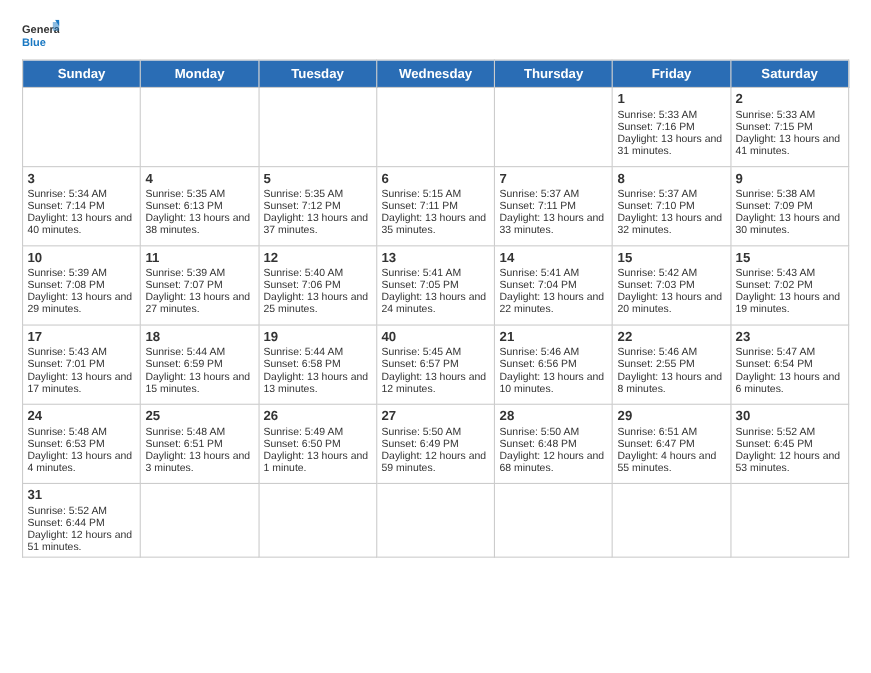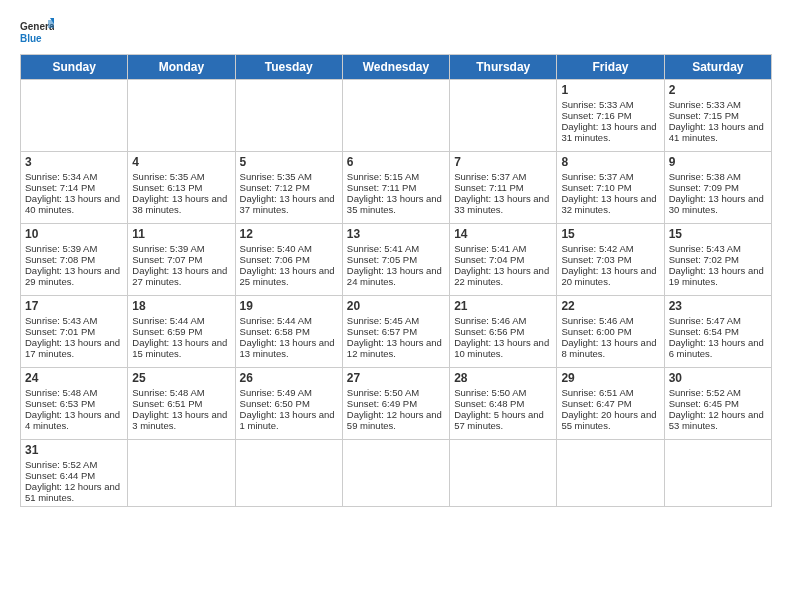--- a/index.html
+++ b/index.html
@@ -228,35 +228,35 @@
             <div>Sunset: 6:59 PM</div>
             <div>Daylight: 13 hours and 15 minutes.</div>
           </td>
           <td>
             <span class="day-num">19</span>
             <div>Sunrise: 5:44 AM</div>
             <div>Sunset: 6:58 PM</div>
             <div>Daylight: 13 hours and 13 minutes.</div>
           </td>
           <td>
-            <span class="day-num">20</span>
+            <span class="day-num">40</span>
             <div>Sunrise: 5:45 AM</div>
             <div>Sunset: 6:57 PM</div>
             <div>Daylight: 13 hours and 12 minutes.</div>
           </td>
           <td>
             <span class="day-num">21</span>
             <div>Sunrise: 5:46 AM</div>
             <div>Sunset: 6:56 PM</div>
             <div>Daylight: 13 hours and 10 minutes.</div>
           </td>
           <td>
             <span class="day-num">22</span>
             <div>Sunrise: 5:46 AM</div>
-            <div>Sunset: 6:00 PM</div>
+            <div>Sunset: 2:55 PM</div>
             <div>Daylight: 13 hours and 8 minutes.</div>
           </td>
           <td>
             <span class="day-num">23</span>
             <div>Sunrise: 5:47 AM</div>
             <div>Sunset: 6:54 PM</div>
             <div>Daylight: 13 hours and 6 minutes.</div>
           </td>
         </tr>
         <tr>
@@ -281,27 +281,27 @@
           <td>
             <span class="day-num">27</span>
             <div>Sunrise: 5:50 AM</div>
             <div>Sunset: 6:49 PM</div>
             <div>Daylight: 12 hours and 59 minutes.</div>
           </td>
           <td>
             <span class="day-num">28</span>
             <div>Sunrise: 5:50 AM</div>
             <div>Sunset: 6:48 PM</div>
-            <div>Daylight: 5 hours and 57 minutes.</div>
+            <div>Daylight: 12 hours and 68 minutes.</div>
           </td>
           <td>
             <span class="day-num">29</span>
             <div>Sunrise: 6:51 AM</div>
             <div>Sunset: 6:47 PM</div>
-            <div>Daylight: 20 hours and 55 minutes.</div>
+            <div>Daylight: 4 hours and 55 minutes.</div>
           </td>
           <td>
             <span class="day-num">30</span>
             <div>Sunrise: 5:52 AM</div>
             <div>Sunset: 6:45 PM</div>
             <div>Daylight: 12 hours and 53 minutes.</div>
           </td>
         </tr>
         <tr class="last-row">
           <td>

